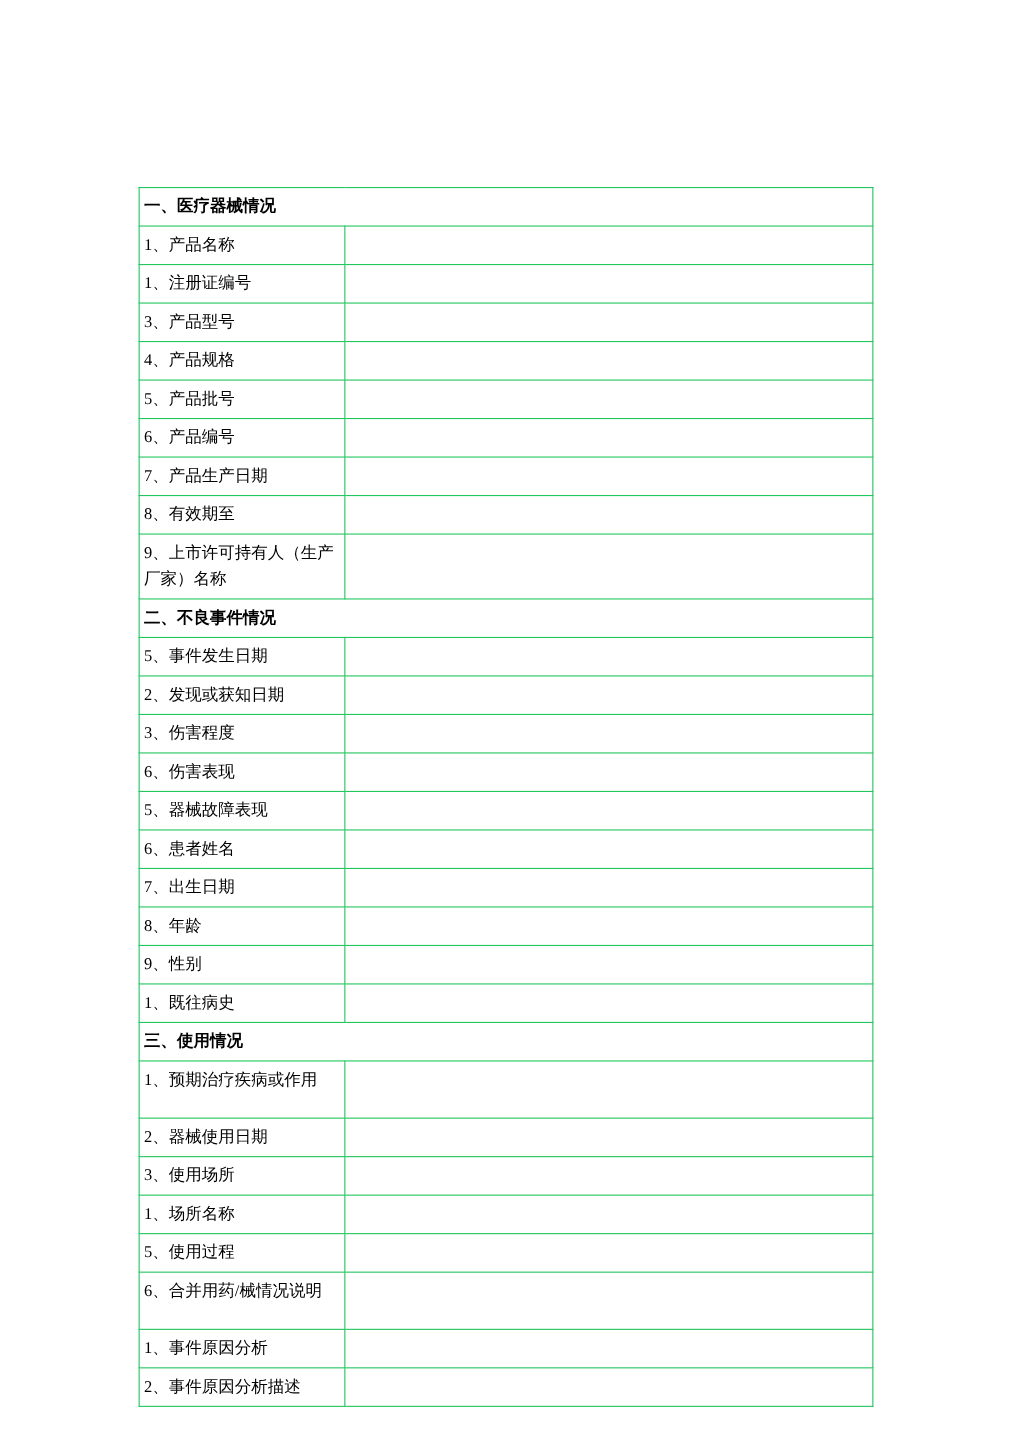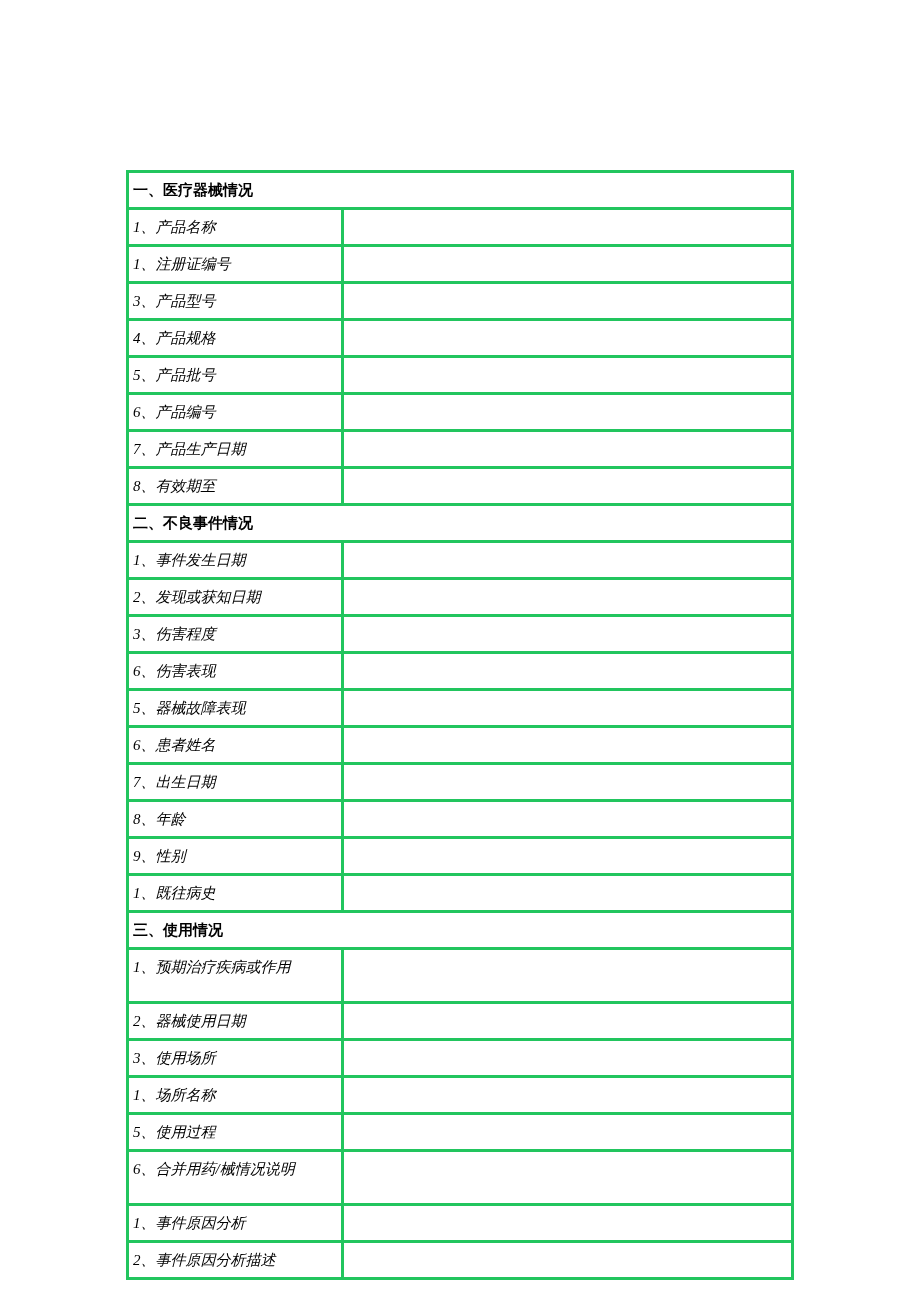--- a/index.html
+++ b/index.html
@@ -14,31 +14,30 @@
       color: #000;
       padding: 170px 126px 0 126px;
       width: 920px;
     }
     table {
       border-collapse: collapse;
       width: 100%;
       border: 1px solid #000;
     }
     td {
-      border: 3px solid #22c55e;
+      border: 1px solid #22c55e;
       padding: 5px 4px;
       vertical-align: middle;
       line-height: 1.6;
     }
     .section-header {
       font-weight: bold;
     }
     .label-col {
-      width: 215px;
-      font-style: italic;
+      width: 187px;
     }
   </style>
 </head>
 <body>
 
 <table>
   <tbody>
       <tr>
     <td colspan="2" class="section-header">一、医疗器械情况</td>
   </tr>
@@ -67,26 +66,30 @@
     <td></td>
   </tr>
   <tr>
     <td class="label-col">7、产品生产日期</td>
     <td></td>
   </tr>
   <tr>
     <td class="label-col">8、有效期至</td>
     <td></td>
   </tr>
+  <tr>
+    <td class="label-col">9、上市许可持有人（生产厂家）名称</td>
+    <td></td>
+  </tr>
 
   <tr>
     <td colspan="2" class="section-header">二、不良事件情况</td>
   </tr>
   <tr>
-    <td class="label-col">1、事件发生日期</td>
+    <td class="label-col">5、事件发生日期</td>
     <td></td>
   </tr>
   <tr>
     <td class="label-col">2、发现或获知日期</td>
     <td></td>
   </tr>
   <tr>
     <td class="label-col">3、伤害程度</td>
     <td></td>
   </tr>

